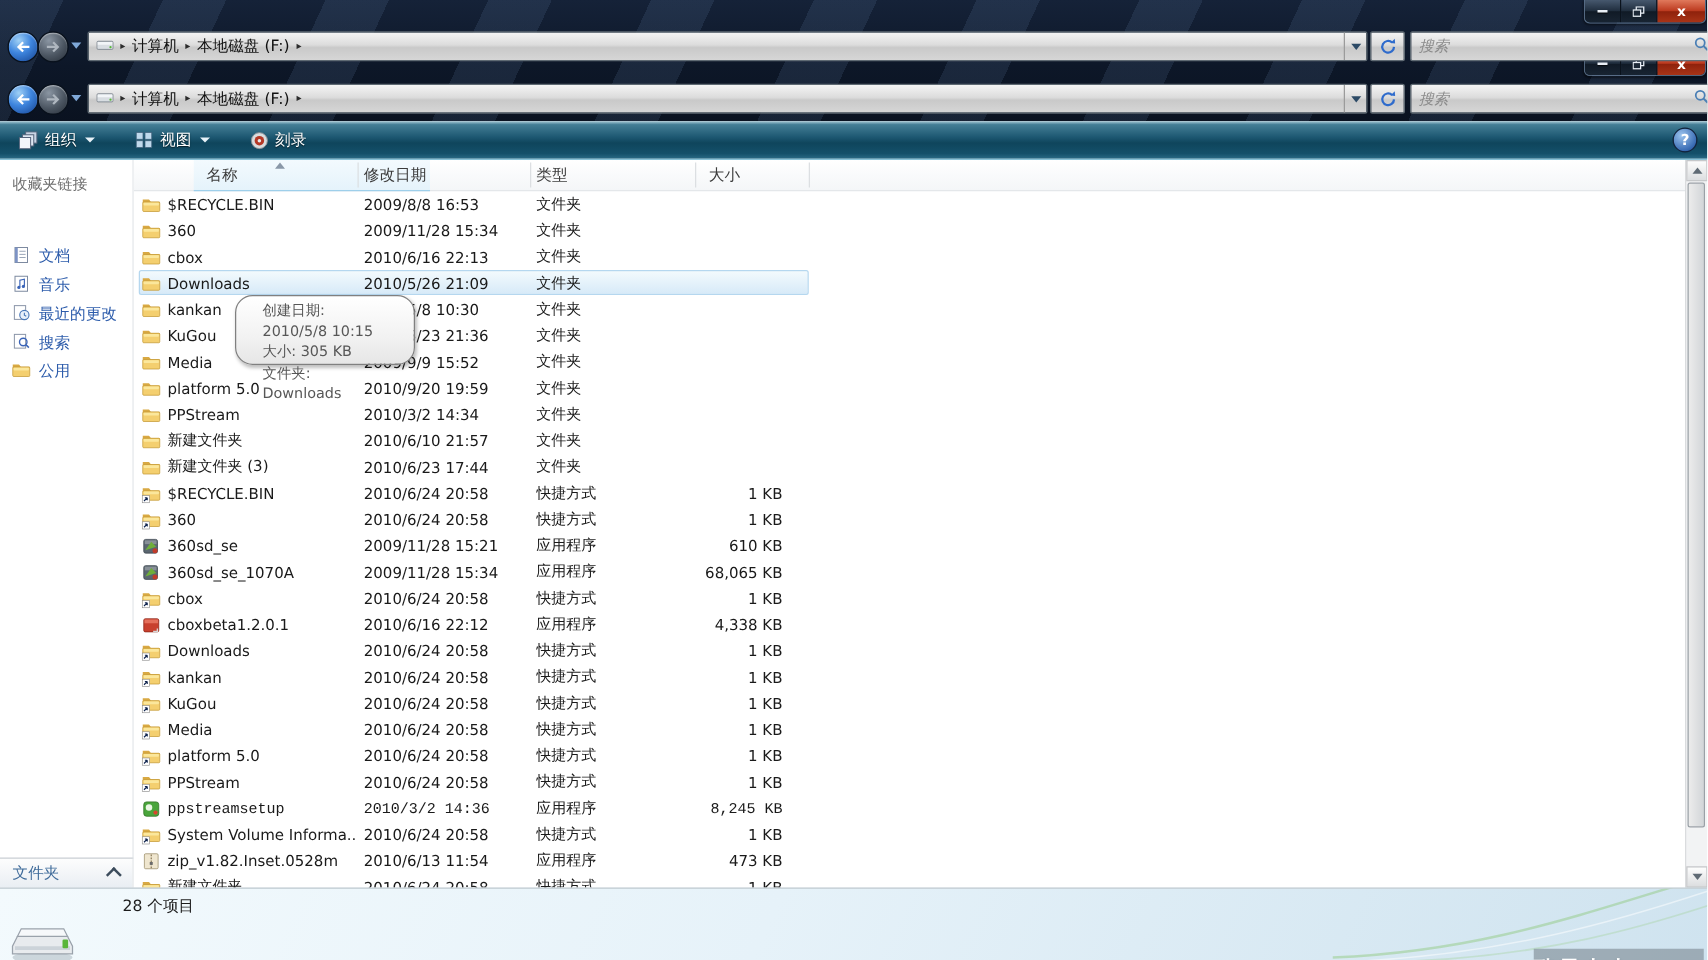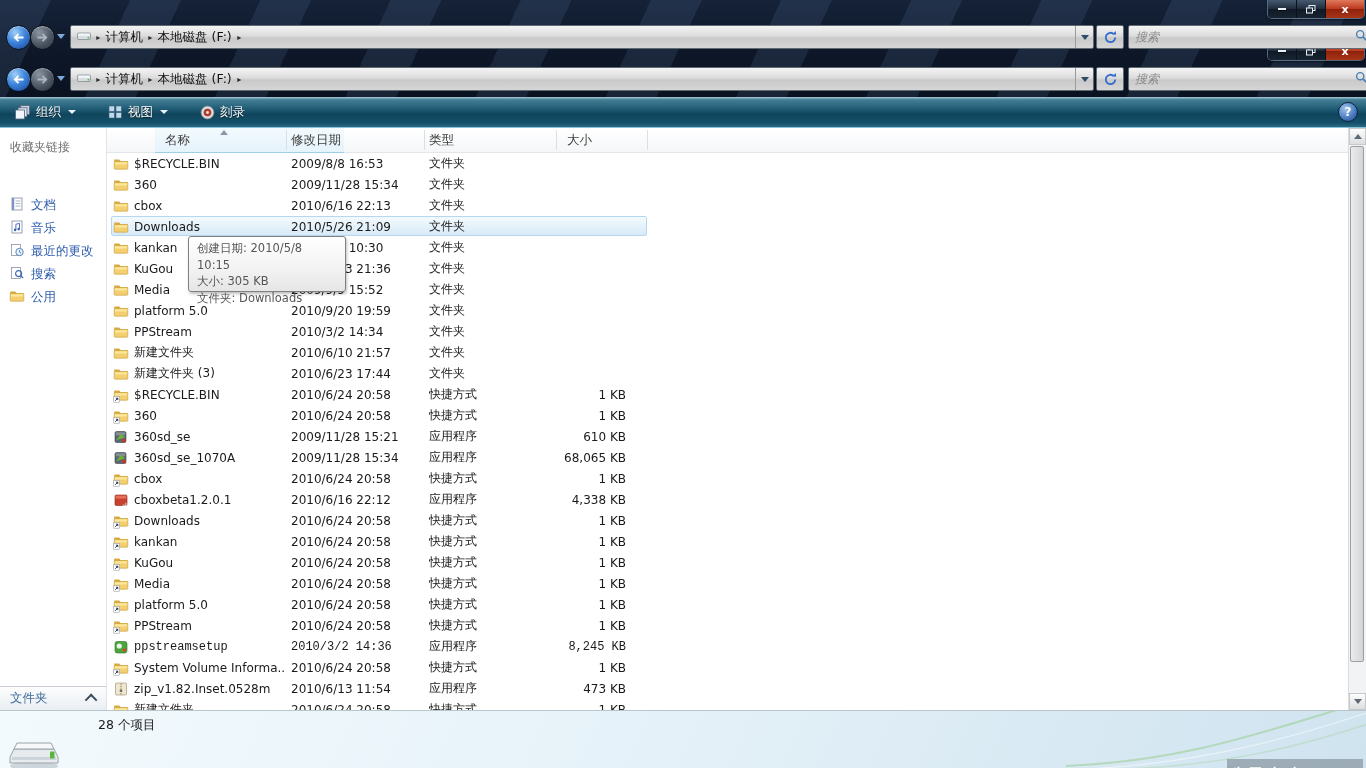--- a/index.html
+++ b/index.html
@@ -82,24 +82,24 @@
   .row.selected .rowbg{position:absolute;left:4px;top:0;width:536px;height:20px;border-radius:2px;
     background:linear-gradient(180deg,#f3fafd,#d7eaf8);border:1px solid #b5d7ef;box-sizing:border-box;}
   .cell{position:absolute;top:0;height:21px;display:flex;align-items:center;white-space:nowrap;overflow:hidden;}
   .c-icon{left:6px;width:18px;}
   .c-name{left:27px;width:152px;}
   .c-date{left:184px;width:132px;}
   .c-type{left:322px;width:124px;}
   .c-size{left:449px;width:81px;justify-content:flex-end;padding-right:11px;box-sizing:border-box;}
 
   
-  .tooltip{left:188px;top:236px;width:158px;height:56px;z-index:60;
+  .tooltip{left:188px;top:236px;width:144px;height:56px;z-index:60;
     background:linear-gradient(180deg,#ffffff 0%,#f2f2f2 60%,#e6e6e6 100%);
-    border:1px solid #808080;border-radius:3px;box-shadow:1px 2px 3px rgba(0,0,0,.25);
-    padding:3px 8px;box-sizing:border-box;color:#575757;font-size:11.5px;line-height:16.5px;}
+    border:1px solid #808080;border-radius:14px;box-shadow:1px 2px 3px rgba(0,0,0,.25);
+    padding:3px 21px;box-sizing:border-box;color:#575757;font-size:11.5px;line-height:16.5px;}
 
   
   .scrollbar{left:1348px;top:128px;width:17px;height:582px;background:#f2f3f4;border-left:1px solid #dadcde;}
   .sb-btn{position:absolute;left:0;width:17px;height:17px;background:linear-gradient(180deg,#fdfdfd,#dcdee0);
     border:1px solid #c6c8ca;box-sizing:border-box;display:flex;align-items:center;justify-content:center;cursor:pointer;}
   .tri-up{width:0;height:0;border-left:4px solid transparent;border-right:4px solid transparent;border-bottom:5px solid #5f6a74;}
   .tri-dn{width:0;height:0;border-left:4px solid transparent;border-right:4px solid transparent;border-top:5px solid #5f6a74;}
   .sb-thumb{position:absolute;left:1px;top:18px;width:14px;height:516px;border-radius:2px;cursor:grab;
     background:linear-gradient(90deg,#ececec,#d2d5d8);border:1px solid #9aa0a6;box-sizing:border-box;}
 

